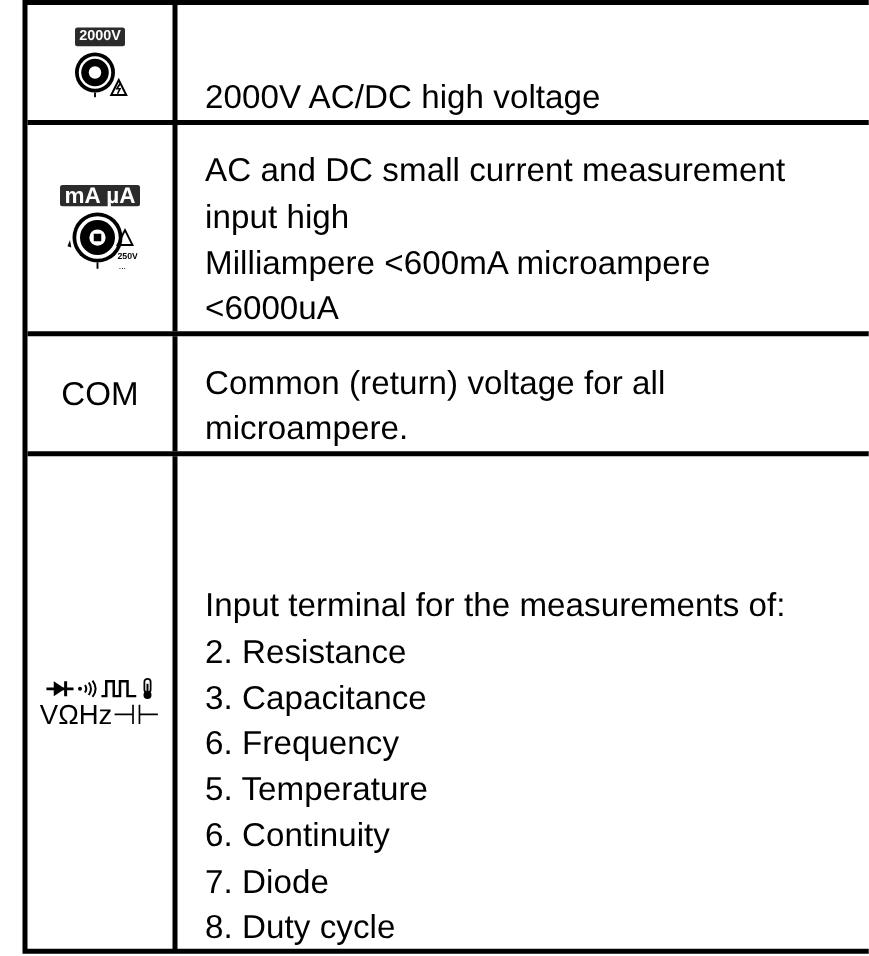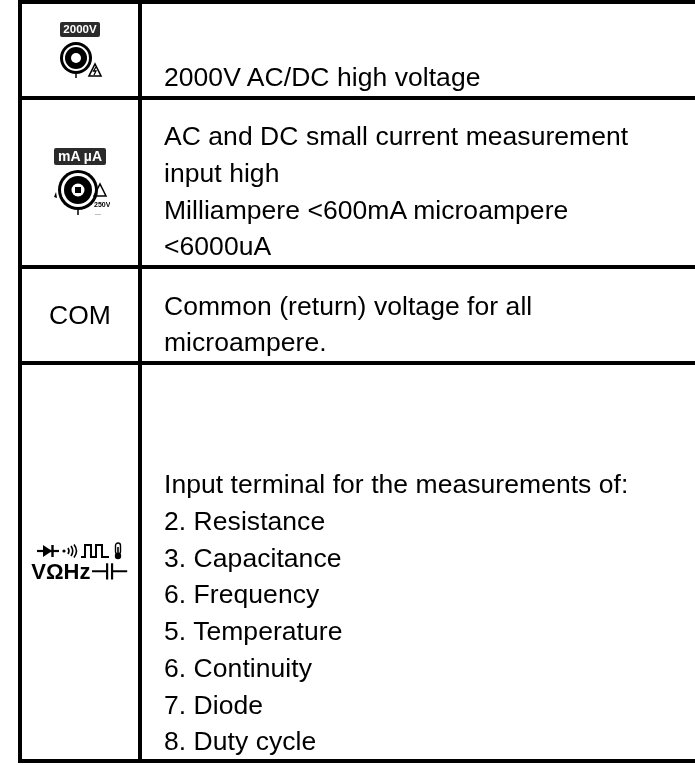--- a/index.html
+++ b/index.html
@@ -6,23 +6,23 @@
   body { width:695px; height:765px; position:relative; overflow:hidden; font-family:"Liberation Sans", sans-serif; color:#000; }
   .tbl { position:absolute; left:18px; top:0px; width:689px; height:763px; box-sizing:border-box; border:4px solid #000; background:#fff; }
   .row { position:absolute; left:0; width:681px; box-sizing:border-box; }
   .row.b { border-bottom:4px solid #000; }
   .icon-cell { position:absolute; left:0; top:0; width:116px; height:100%; border-right:4px solid #000; box-sizing:content-box; display:flex; align-items:center; justify-content:center; }
   .text-cell { position:absolute; left:120px; top:0; right:0; height:100%; display:flex; flex-direction:column; justify-content:flex-end; box-sizing:border-box;margin-left:22px; }
   .line { font-size:26.5px; line-height:36.7px; white-space:nowrap; letter-spacing:0.05px; }
   .com { font-size:26.5px; }
   .jack { display:flex; flex-direction:column; align-items:center; }
   .lbl { background:#2b2b2b; color:#fff; font-weight:bold; font-size:11.5px; padding:1px 3px; border-radius:2px; line-height:13px; margin-bottom:3px; }
-  .lbl2 { font-size:14px; line-height:15px; padding:1px 4px; }
+  .lbl2 { font-size:18px; line-height:15px; padding:1px 4px; }
   .sym-top { font-size:17px; font-weight:bold; line-height:20px; white-space:nowrap; display:flex; align-items:center; gap:2px; }
-  .sym-bot { font-size:22px; font-weight:bold; line-height:24px; white-space:nowrap; }
+  .sym-bot { font-size:22px; font-weight:normal; line-height:24px; white-space:nowrap; }
 </style>
 </head>
 <body>
 
 <div class="tbl">
 
   <div class="row b" style="top:0; height:96px;">
     <div class="icon-cell">
       <div class="jack">
         <span class="lbl">2000V</span>

